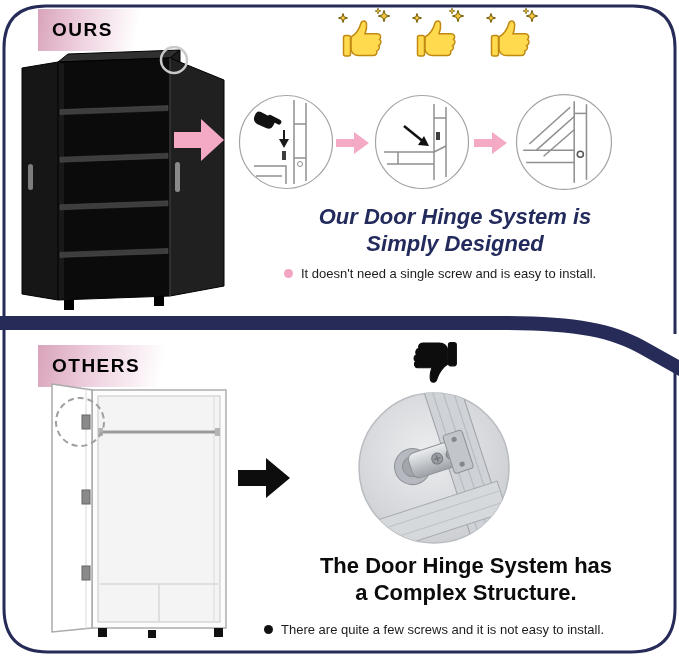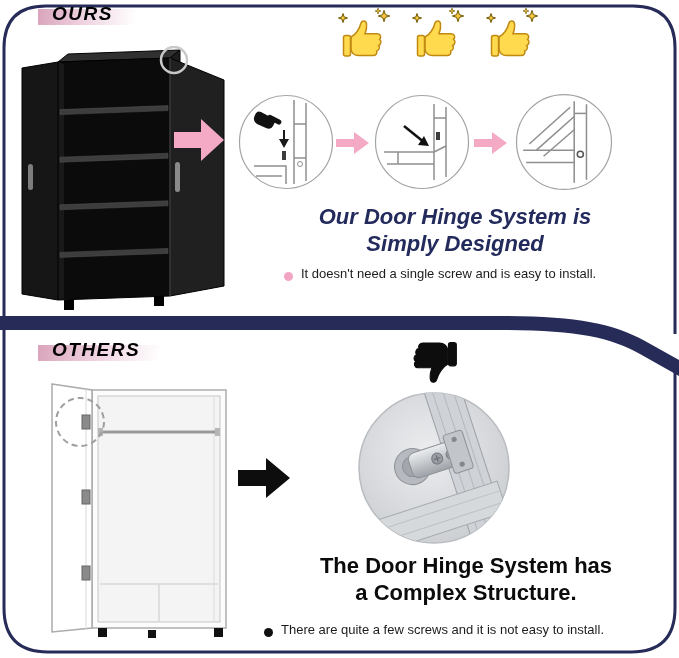--- a/index.html
+++ b/index.html
@@ -3,30 +3,29 @@
 <meta charset="utf-8">
 <style>
   html,body{margin:0;padding:0;background:#ffffff;}
   .stage{
     position:relative;width:679px;height:658px;background:#ffffff;overflow:hidden;
     font-family:"Liberation Sans", sans-serif;color:#111;
   }
   .abs{position:absolute;}
   .frame-svg{left:0;top:0;pointer-events:none;}
   .ribbon{
-    height:16px;display:flex;align-items:flex-end;
+    height:42px;display:flex;align-items:center;
     padding:0 30px 0 14px;
     font-weight:bold;font-size:19px;letter-spacing:1.5px;color:#000;
     background:linear-gradient(100deg,#d9a4bb 0%,#edcedd 40%,#ffffff 92%);
-    font-style:italic;
   }
   .heading{font-weight:bold;text-align:center;line-height:1.22;font-size:22px;}
   .heading.ours{color:#232a5c;}
   .heading.others{color:#0b0b0b;}
-  .bullet{display:flex;align-items:flex-end;gap:8px;font-size:13px;color:#1c1c1c;}
+  .bullet{display:flex;align-items:flex-start;gap:8px;font-size:13px;color:#1c1c1c;}
   .dot{width:9px;height:9px;border-radius:50%;margin-top:3px;flex:0 0 auto;}
   .dot.pink{background:#f2a5c2;}
   .dot.black{background:#111;}
   svg{display:block;}
 </style>
 </head>
 <body>
 
 <div class="stage">
 

